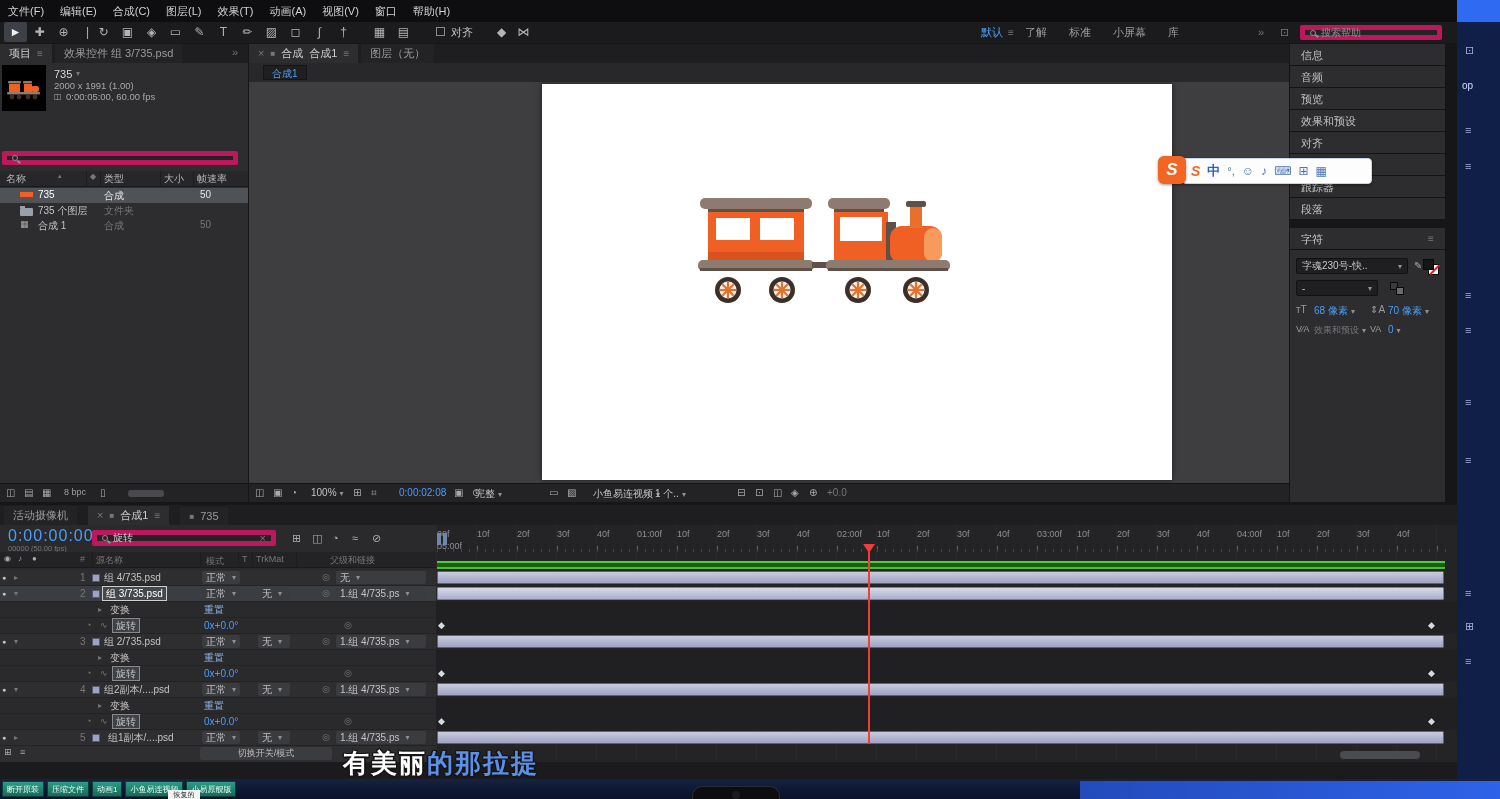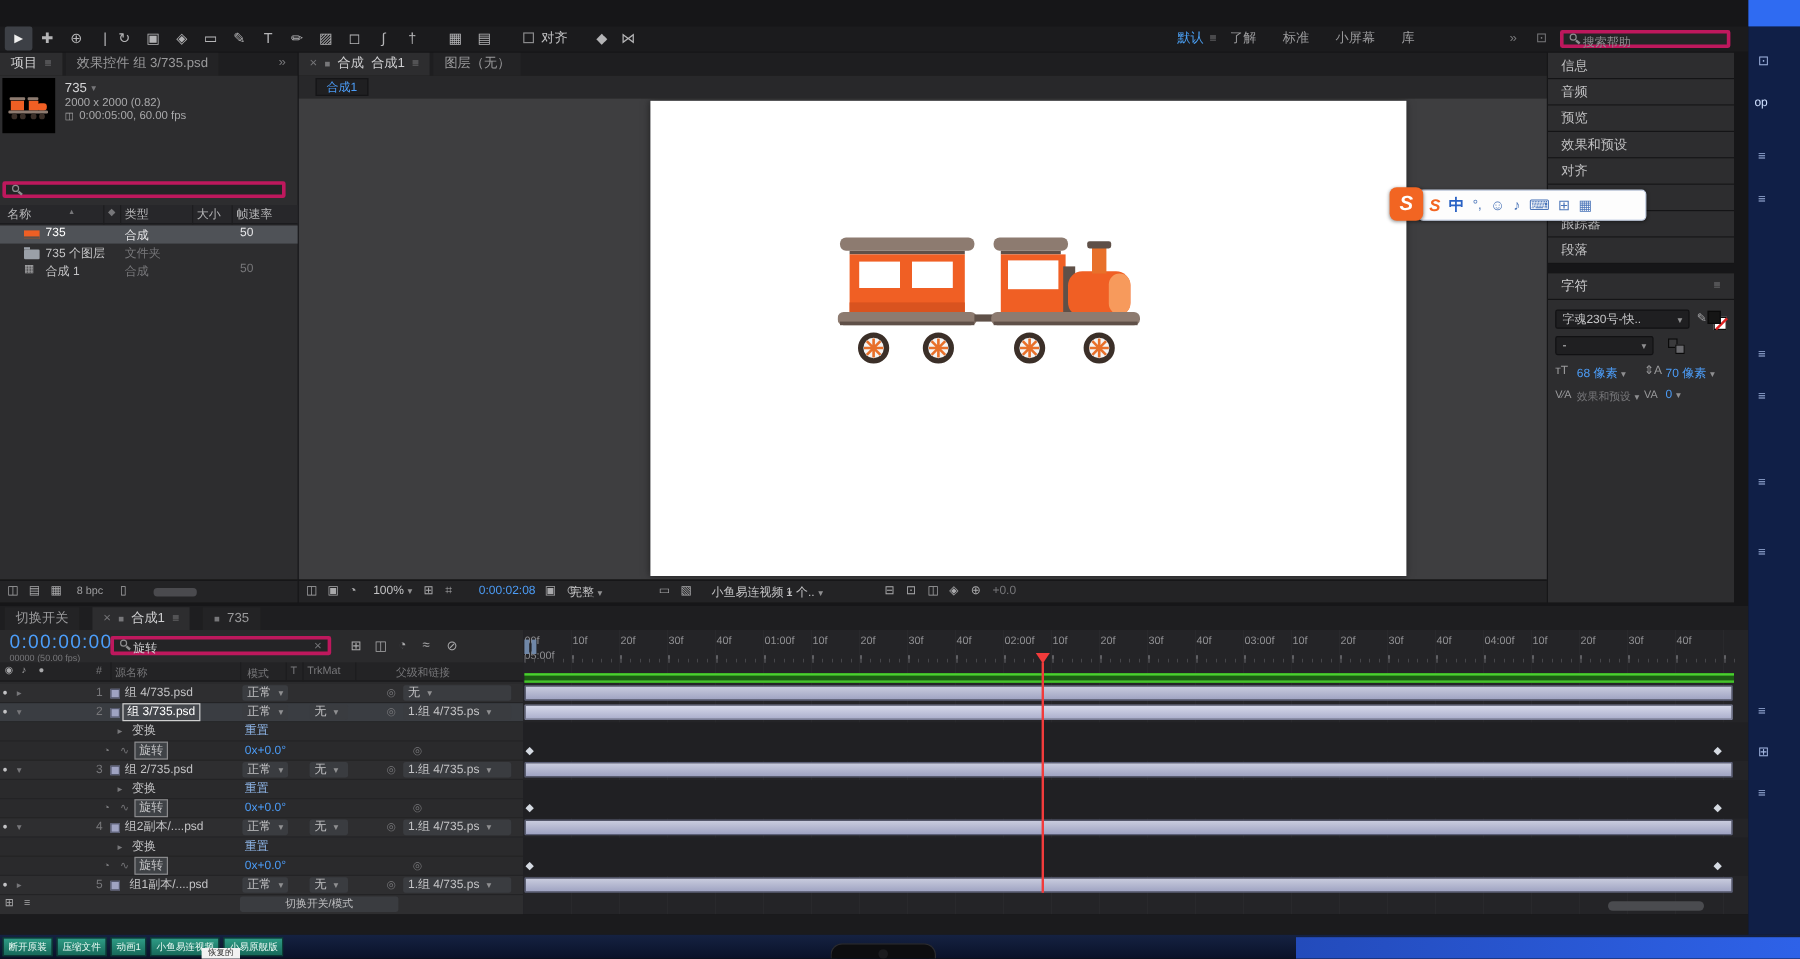--- a/index.html
+++ b/index.html
@@ -12,21 +12,21 @@
 .dim{color:#77777a}
 .blue{color:#4c9df8}
 .dd{font-size:8px;color:#8f8f91;margin-left:3px;font-style:normal}
 .menu-item{padding:0 8px;line-height:22px;display:inline-block;color:#d2d2d4}
 .ws-item{padding:0 11px;color:#9b9b9d;line-height:21px;display:inline-block}
 #ws-strip .ws-item:first-child{color:#4ba0f4}
 .tool{width:23px;line-height:20px;text-align:center;color:#b4b4b6;font-size:12px;display:inline-block}
 .tool.active{background:#3d4046;border-radius:2px;color:#efefef}
 .tab{height:19px;line-height:19px;padding:0 9px;background:#232325;color:#9b9b9d;display:inline-flex;gap:6px;align-items:center}
 .tab.active{background:#2d2d2f;color:#cfcfd1}
-.searchbox{background:#242426;border:3px solid #be185d;border-radius:2px;display:flex;align-items:flex-start;gap:5px;padding:0 5px;color:#8e8e90}
+.searchbox{background:#242426;border:5px solid #be185d;border-radius:2px;display:flex;align-items:center;gap:5px;padding:0 5px;color:#8e8e90}
 .mag{width:6px;height:6px;border:1.5px solid #8e8e90;border-radius:50%;position:relative;flex:none}
 .mag::after{content:"";position:absolute;width:4px;height:1.5px;background:#8e8e90;right:-4px;bottom:-2px;transform:rotate(40deg)}
 .rp-header{display:block;height:22px;line-height:22px;padding-left:11px;background:#2d2d2f;border-bottom:1px solid #141416;color:#c0c0c2}
 .tick{display:inline-block;width:40px;color:#8f8f92;font-size:9px;vertical-align:top}
 .tbtn{height:16px;line-height:15px;padding:0 4px;margin-right:3px;background:linear-gradient(#2e9c85,#17695a);border:1px solid #0c3f35;color:#eafaf4;font-size:8px;max-width:66px;overflow:hidden;white-space:nowrap;display:inline-block}
 .fontbox{position:absolute;height:16px;background:#1f1f21;border:1px solid #111113;border-radius:2px;padding:0 5px;color:#c7c7c9;display:flex;justify-content:space-between;align-items:center;font-size:10px}
 .tlrow{position:absolute;left:0;width:436px;height:16px;background:#2e2e30;border-bottom:1px solid #232325;font-size:10px}
 .tlrow.prop{background:#2a2a2c}
 .tlrow span{position:absolute;line-height:15px;white-space:nowrap}
 .ldrop{position:absolute;top:1px;height:13px;background:#3a3c40;border-radius:2px;padding:0 4px;font-size:10px;color:#c3c3c5;display:flex;gap:3px;align-items:center}
@@ -38,20 +38,23 @@
 .folder{position:absolute;width:13px;height:8px;background:#9aa0a8;border-radius:1px;top:5px}
 .folder::before{content:"";position:absolute;top:-2px;left:0;width:5px;height:2px;background:#9aa0a8}
 .swatch{position:absolute;width:11px;height:11px;border:1px solid #0a0a0a}
 .sub-outline{text-shadow:1.5px 0 #151515,-1.5px 0 #151515,0 1.5px #151515,0 -1.5px #151515,1px 1px #151515,-1px -1px #151515,1px -1px #151515,-1px 1px #151515}
 </style>
 </head>
 <body>
 
 <div id="app">
 
+  <div class="r" id="menubar" style="left:0;top:0;width:1457px;height:22px;background:#0e0e10">
+    <span><span class="menu-item">文件(F)</span><span class="menu-item">编辑(E)</span><span class="menu-item">合成(C)</span><span class="menu-item">图层(L)</span><span class="menu-item">效果(T)</span><span class="menu-item">动画(A)</span><span class="menu-item">视图(V)</span><span class="menu-item">窗口</span><span class="menu-item">帮助(H)</span></span>
+  </div>
 
   <div class="r" id="toolbar" style="left:0;top:22px;width:1457px;height:21px;background:#1b1b1d">
     <span class="tool active r" style="left:4px;top:0">►</span>
     <span class="tool r" style="left:28px;top:0">✚</span>
     <span class="tool r" style="left:52px;top:0">⊕</span>
     <span class="tool r dim" style="left:76px;top:0">|</span>
     <span class="tool r" style="left:92px;top:0">↻</span>
     <span class="tool r" style="left:116px;top:0">▣</span>
     <span class="tool r" style="left:140px;top:0">◈</span>
     <span class="tool r" style="left:164px;top:0">▭</span>
@@ -98,21 +101,21 @@
         <rect x="29" y="21" width="8" height="6" rx="2.5" fill="#f05f24"></rect>
         <rect x="5" y="27" width="33" height="2.5" rx="1" fill="#8d7b70"></rect>
         <circle cx="10" cy="32" r="2.4" fill="#3b2f28"></circle>
         <circle cx="17" cy="32" r="2.4" fill="#3b2f28"></circle>
         <circle cx="26" cy="32" r="2.4" fill="#3b2f28"></circle>
         <circle cx="33" cy="32" r="2.4" fill="#3b2f28"></circle>
       </svg>
     </div>
     <span class="tx" style="left:54px;top:5px;color:#d6d6d8">735</span>
     <span class="tx dim" style="left:76px;top:6px;font-size:8px">▾</span>
-    <span class="tx" style="left:54px;top:17px;font-size:9.5px;color:#a8a8aa">2000 x 2000 (0.82)</span>
+    <span class="tx" style="left:54px;top:17px;font-size:9.5px;color:#a8a8aa">2000 x 1991 (1.00)</span>
     <span class="tx ic" style="left:54px;top:29px;font-size:8px;color:#a8a8aa">◫</span>
     <span class="tx" style="left:66px;top:28px;font-size:9.5px;color:#a8a8aa">0:00:05:00, 60.00 fps</span>
     <div class="searchbox r" style="left:2px;top:88px;width:236px;height:14px">
       <span class="mag"></span>
     </div>
 
     <div class="r" style="left:0;top:108px;width:248px;height:16px;background:#27272a;border-bottom:1px solid #1a1a1c;font-size:10px">
       <span class="tx" style="left:6px;top:1px;color:#b5b5b7">名称</span>
       <span class="tx dim" style="left:58px;top:1px;font-size:7px">▴</span>
       <span class="colsep" style="left:86px"></span>
@@ -297,21 +300,21 @@
     <span class="tx ic" style="left:80px;top:76px;font-size:10px;color:#9a9a9c">⇕A</span>
     <span class="tx blue" style="left:98px;top:76px;font-size:10px"><span>70</span> <span>像素</span><i class="dd">▾</i></span>
     <span class="tx ic" style="left:6px;top:96px;font-size:9px;color:#9a9a9c">V⁄A</span>
     <span class="tx dim" style="left:24px;top:96px;font-size:9px"><span>效果和预设</span><i class="dd">▾</i></span>
     <span class="tx ic" style="left:80px;top:96px;font-size:9px;color:#9a9a9c">VA</span>
     <span class="tx blue" style="left:98px;top:96px;font-size:10px"><span>0</span><i class="dd">▾</i></span>
   </div>
 
   <div class="r" style="left:0;top:505px;width:1457px;height:20px;background:#1e1e20">
     <span class="tab" style="margin-left:4px;margin-top:1px">
-      <span>切换开关</span>
+      <span>活动摄像机</span>
     </span>
     <span class="tab active" style="margin-left:8px;margin-top:1px">
       <span class="dim">×</span>
       <span class="dim" style="font-size:8px">■</span>
       <span>合成1</span>
       <span class="dim" style="font-size:10px">≡</span>
     </span>
     <span class="tab" style="margin-left:8px;margin-top:1px">
       <span class="dim" style="font-size:8px">■</span>
       <span>735</span>
@@ -547,20 +550,23 @@
       <span style="color:#4a74b8;font-size:12px">♪</span>
       <span style="color:#4a74b8;font-size:12px">⌨</span>
       <span style="color:#4a74b8;font-size:12px">⊞</span>
       <span style="color:#4a74b8;font-size:12px">▦</span>
     </div>
     <div class="r" style="left:0;top:0;width:28px;height:28px;background:#f26522;border-radius:6px;text-align:center;line-height:28px;box-shadow:0 1px 3px rgba(0,0,0,.4)">
       <span style="color:#fff;font-weight:bold;font-style:italic;font-size:17px">S</span>
     </div>
   </div>
 
+  <div class="tx sub-outline" style="left:343px;top:746px;font-size:26px;font-weight:bold;letter-spacing:2px">
+    <span style="color:#ffffff">有美丽</span><span style="color:#5b8fe8">的那拉提</span>
+  </div>
 
   <div class="r" style="left:0;top:779px;width:1500px;height:20px;background:linear-gradient(#152242,#0a1128)">
     <div class="r" style="left:2px;top:2px"><span class="tbtn">断开原装</span><span class="tbtn">压缩文件</span><span class="tbtn">动画1</span><span class="tbtn">小鱼易连视频</span><span class="tbtn">小易原舰版</span></div>
     <span class="r" style="left:168px;top:11px;width:32px;height:9px;background:#f2f2f2;color:#333;font-size:7px;text-align:center;line-height:9px">恢复的</span>
     <div class="r" style="left:1080px;top:2px;width:420px;height:18px;background:linear-gradient(90deg,#234bbb,#2e62e8)"></div>
     <div class="r" style="left:692px;top:7px;width:88px;height:13px;background:#0d0d0f;border:1px solid #2c2c30;border-bottom:none;border-radius:10px 10px 0 0">
       <span class="r" style="left:39px;top:4px;width:8px;height:8px;background:#1b1b1e;border-radius:50%"></span>
     </div>
   </div>
 

